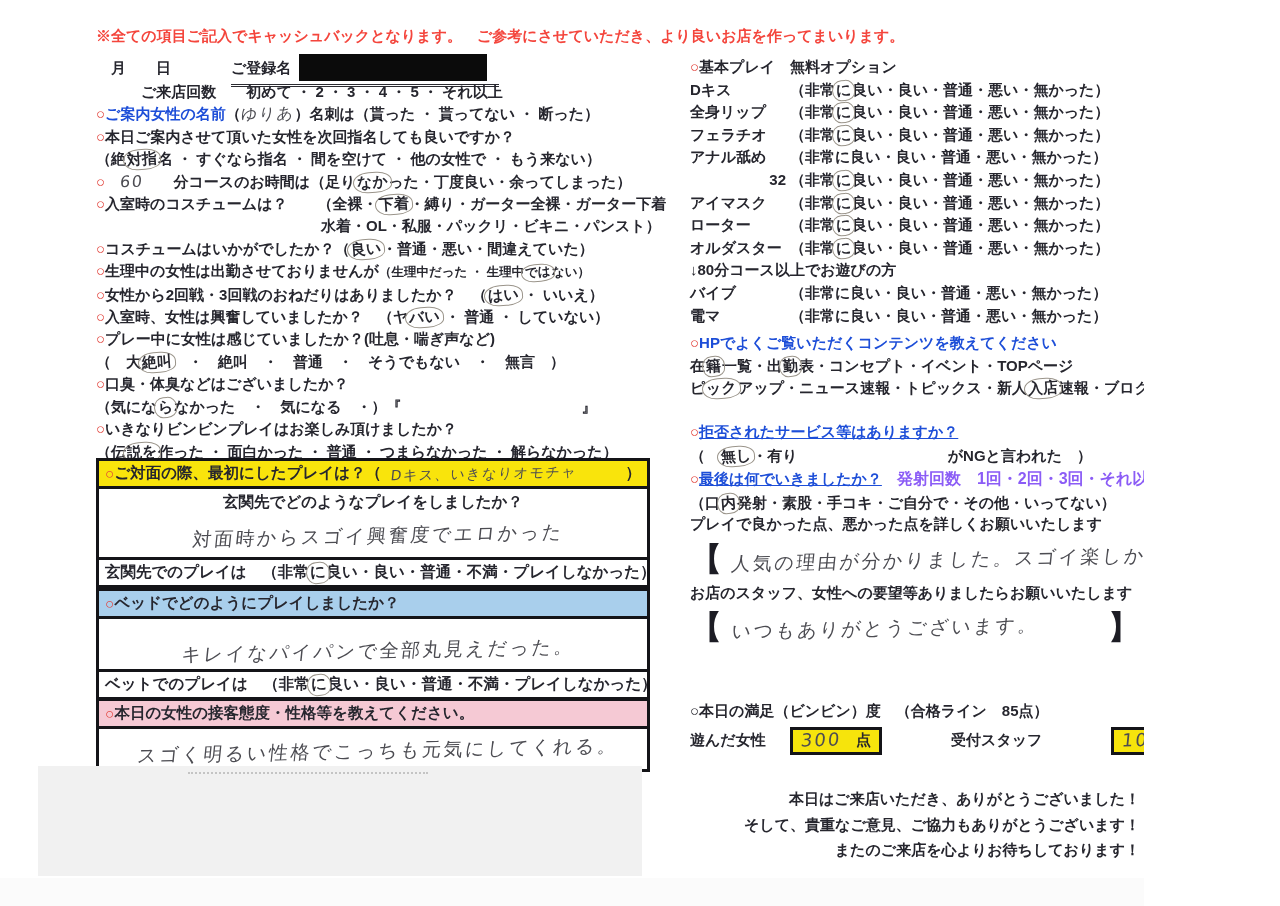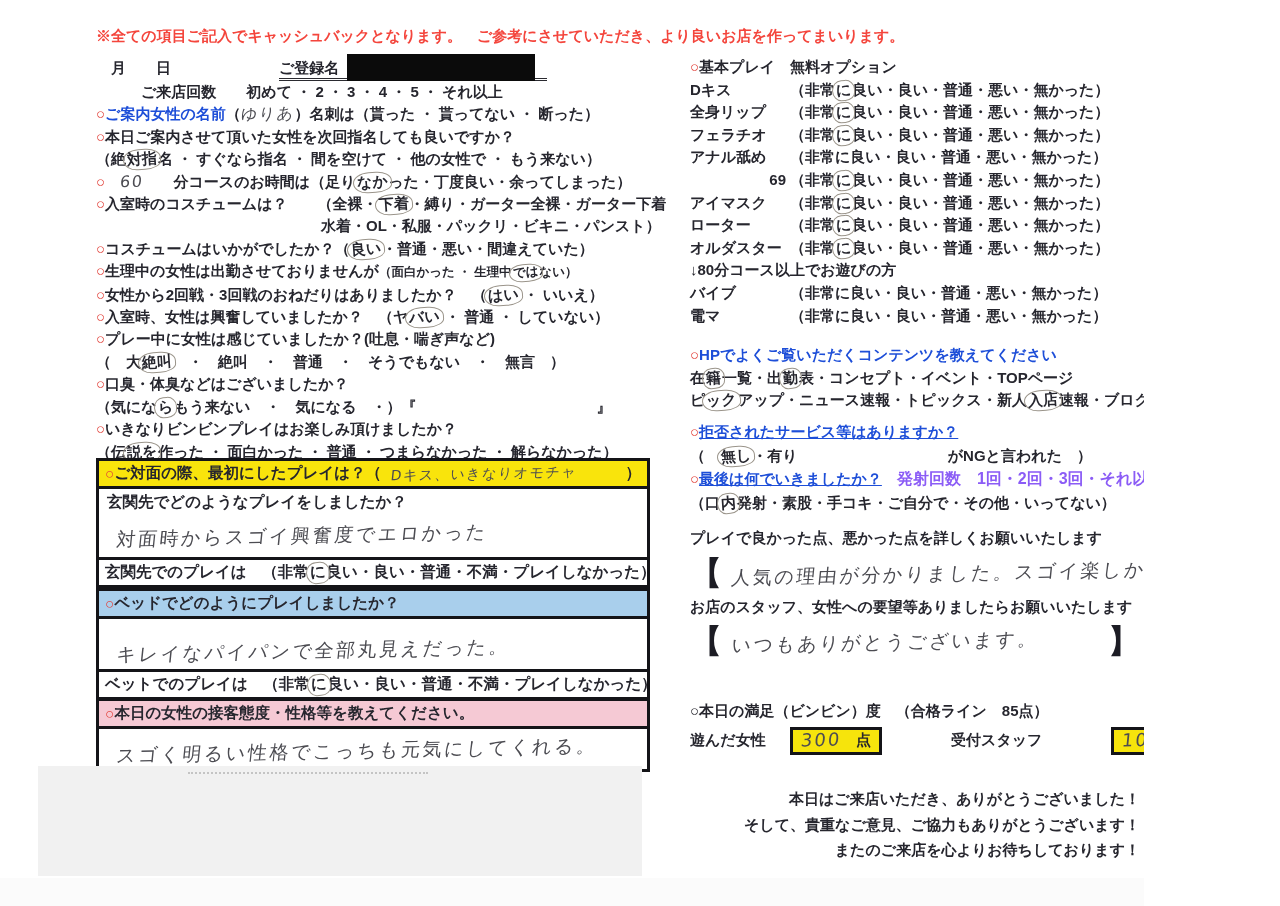--- a/index.html
+++ b/index.html
@@ -18,49 +18,49 @@
   .h{font-family:"DejaVu Sans",sans-serif;font-weight:400;color:#4c4c52;display:inline-block;
      transform:skewX(-7deg) rotate(-1.2deg);letter-spacing:1.5px;font-size:16px;}
   .hb{font-size:19px;letter-spacing:2.5px;}
   .hs{font-size:14px;}
   .sc{font-size:18px;letter-spacing:2px;}
   
   .circ{display:inline-block;border:1.6px solid #9a948a;
         border-radius:50% 48% 52% 46% / 58% 52% 46% 60%;
         padding:0 3px 2px 3px;margin:0 -3px -2px -3px;transform:rotate(-4deg);line-height:1.15;}
   
-  .ureg{border-bottom:3px double #2a2a30;padding-bottom:2px;padding-right:12px;margin-left:48px;}
+  .ureg{border-bottom:3px double #2a2a30;padding-bottom:8px;padding-right:12px;}
   .redact{display:inline-block;width:188px;height:27px;background:#0b0b0b;
           vertical-align:-8px;margin-left:8px;}
   
   .top-note{position:absolute;left:96px;top:27px;width:1100px;font-size:15px;font-weight:bold;
             color:#f4453c;white-space:pre;}
   .left-col{position:absolute;left:96px;top:54px;width:556px;font-size:15px;line-height:22.4px;}
   .rc{position:absolute;left:690px;width:450px;font-size:15px;line-height:22.6px;}
   #rc-basic{top:56px;}
-  #rc-hp{top:344px;}
+  #rc-hp{top:332px;}
   #rc-refuse{top:420px;line-height:23.5px;}
-  #rc-comments{top:527px;}
+  #rc-comments{top:513px;}
   #rc-score{top:700px;}
   #rc-thanks{top:786px;line-height:25.5px;text-align:right;}
   .opt .lab{display:inline-block;width:100px;}
   .opt .lab69{display:inline-block;width:100px;text-align:right;padding-right:4px;box-sizing:border-box;}
   
   .qbox{position:absolute;left:96px;width:548px;border:3px solid #141418;background:#fff;
         font-size:15.5px;}
   #box1{top:458px;}
   #box2{top:588px;}
   #box3{top:698px;}
   .hdr{padding:2px 6px;border-bottom:3px solid #141418;}
   .hdr .line{display:flex;align-items:center;}
   .hdr-yellow{background:#f9e40c;}
   .hdr-blue{background:#a9cfec;}
   .hdr-pink{background:#f5c9d4;}
   .fx1{flex:1;padding-left:10px;}
-  .bdy{padding:3px 8px;}
+  .bdy{padding:3px 8px;text-align:center;}
   #box1 .bdy{height:62px;}
   #box2 .bdy{height:44px;}
   #box3 .bdy{height:34px;}
   .bdy .hand-line{margin-top:10px;padding-left:10px;}
   #box2 .hand-line{margin-top:16px;}
   #box3 .hand-line{margin-top:6px;}
   .rate{border-top:3px solid #141418;padding:2px 6px;}
   
   .brkt{display:flex;align-items:center;height:44px;margin:1px 0;white-space:normal;}
   .br{font-size:32px;font-weight:bold;color:#1c1c24;line-height:1;}
@@ -82,27 +82,27 @@
   <div id="left-lines" class="left-col">
       <div class="line "><span class="sg b">　月　　日</span><span class="sg b">　　　　</span><span class="sg ureg"><span class="sg b">ご登録名</span><span class="sg redact"></span></span></div>
       <div class="line "><span class="sg b">　　　ご来店回数　　初めて ・ 2 ・ 3 ・ 4 ・ 5 ・ それ以上</span></div>
       <div class="line "><span class="sg o">○</span><span class="sg r">ご案内女性の名前</span><span class="sg b">（</span><span class="sg h">ゆりあ</span><span class="sg b">）名刺は（貰った ・ 貰ってない ・ 断った）</span></div>
       <div class="line "><span class="sg o">○</span><span class="sg b">本日ご案内させて頂いた女性を次回指名しても良いですか？</span></div>
       <div class="line "><span class="sg b">（絶</span><span class="sg b circ">対指</span><span class="sg b">名 ・ すぐなら指名 ・ 間を空けて ・ 他の女性で ・ もう来ない）</span></div>
       <div class="line "><span class="sg o">○</span><span class="sg b">　</span><span class="sg h">60</span><span class="sg b">　　分コースのお時間は（足り</span><span class="sg b circ">なか</span><span class="sg b">った・丁度良い・余ってしまった）</span></div>
       <div class="line "><span class="sg o">○</span><span class="sg b">入室時のコスチュームは？　　（全裸・</span><span class="sg b circ">下着</span><span class="sg b">・縛り・ガーター全裸・ガーター下着</span></div>
       <div class="line "><span class="sg b">　　　　　　　　　　　　　　　水着・OL・私服・パックリ・ビキニ・パンスト）</span></div>
       <div class="line "><span class="sg o">○</span><span class="sg b">コスチュームはいかがでしたか？（</span><span class="sg b circ">良い</span><span class="sg b">・普通・悪い・間違えていた）</span></div>
-      <div class="line "><span class="sg o">○</span><span class="sg b">生理中の女性は出勤させておりませんが</span><span class="sg s">（面白かった ・ 生理中</span><span class="sg s circ">では</span><span class="sg s">ない）</span></div>
+      <div class="line "><span class="sg o">○</span><span class="sg b">生理中の女性は出勤させておりませんが</span><span class="sg s">（生理中だった ・ 生理中</span><span class="sg s circ">では</span><span class="sg s">ない）</span></div>
       <div class="line "><span class="sg o">○</span><span class="sg b">女性から2回戦・3回戦のおねだりはありましたか？　（</span><span class="sg b circ">はい</span><span class="sg b"> ・ いいえ）</span></div>
       <div class="line "><span class="sg o">○</span><span class="sg b">入室時、女性は興奮していましたか？　（ヤ</span><span class="sg b circ">バい</span><span class="sg b"> ・ 普通 ・ していない）</span></div>
       <div class="line "><span class="sg o">○</span><span class="sg b">プレー中に女性は感じていましたか？(吐息・喘ぎ声など)</span></div>
       <div class="line "><span class="sg b">（　大</span><span class="sg b circ">絶叫</span><span class="sg b">　・　絶叫　・　普通　・　そうでもない　・　無言　）</span></div>
       <div class="line "><span class="sg o">○</span><span class="sg b">口臭・体臭などはございましたか？</span></div>
-      <div class="line "><span class="sg b">（気にな</span><span class="sg b circ">ら</span><span class="sg b">もう来ない　・　気になる　・）『</span><span class="sg b">　　　　　　　　　　　　</span><span class="sg b">』</span></div>
+      <div class="line "><span class="sg b">（気にな</span><span class="sg b circ">ら</span><span class="sg b">なかった　・　気になる　・）『</span><span class="sg b">　　　　　　　　　　　　</span><span class="sg b">』</span></div>
       <div class="line "><span class="sg o">○</span><span class="sg b">いきなりビンビンプレイはお楽しみ頂けましたか？</span></div>
       <div class="line "><span class="sg b">（伝</span><span class="sg b circ">説を</span><span class="sg b">作った ・ 面白かった ・ 普通 ・ つまらなかった ・ 解らなかった）</span></div>
     </div>
 
   <div id="box1" class="qbox">
     <div id="box1-hdr" class="hdr hdr-yellow">
         <div class="line "><span class="sg o">○</span><span class="sg b">ご対面の際、最初にしたプレイは？（</span><span class="sg h hs fx1">Dキス、いきなりオモチャ</span><span class="sg b">）</span></div>
       </div>
     <div class="bdy">
       <div id="box1-q">
@@ -146,21 +146,21 @@
     <div class="erased-dots"></div>
   </div>
   <div class="bottom-strip"></div>
 
   <div id="rc-basic" class="rc">
       <div class="line "><span class="sg o">○</span><span class="sg b">基本プレイ　無料オプション</span></div>
       <div class="line opt"><span class="sg b lab">Dキス</span><span class="sg b">（非常</span><span class="sg b circ">に</span><span class="sg b">良い・良い・普通・悪い・無かった）</span></div>
       <div class="line opt"><span class="sg b lab">全身リップ</span><span class="sg b">（非常</span><span class="sg b circ">に</span><span class="sg b">良い・良い・普通・悪い・無かった）</span></div>
       <div class="line opt"><span class="sg b lab">フェラチオ</span><span class="sg b">（非常</span><span class="sg b circ">に</span><span class="sg b">良い・良い・普通・悪い・無かった）</span></div>
       <div class="line opt"><span class="sg b lab">アナル舐め</span><span class="sg b">（非常に良い・良い・普通・悪い・無かった）</span></div>
-      <div class="line opt"><span class="sg b lab69">69</span><span class="sg b">（非常</span><span class="sg b circ">に</span><span class="sg b">良い・良い・普通・悪い・無かった）</span></div>
+      <div class="line opt"><span class="sg b lab69">32</span><span class="sg b">（非常</span><span class="sg b circ">に</span><span class="sg b">良い・良い・普通・悪い・無かった）</span></div>
       <div class="line opt"><span class="sg b lab">アイマスク</span><span class="sg b">（非常</span><span class="sg b circ">に</span><span class="sg b">良い・良い・普通・悪い・無かった）</span></div>
       <div class="line opt"><span class="sg b lab">ローター</span><span class="sg b">（非常</span><span class="sg b circ">に</span><span class="sg b">良い・良い・普通・悪い・無かった）</span></div>
       <div class="line opt"><span class="sg b lab">オルダスター</span><span class="sg b">（非常</span><span class="sg b circ">に</span><span class="sg b">良い・良い・普通・悪い・無かった）</span></div>
       <div class="line "><span class="sg b">↓80分コース以上でお遊びの方</span></div>
       <div class="line opt"><span class="sg b lab">バイブ</span><span class="sg b">（非常に良い・良い・普通・悪い・無かった）</span></div>
       <div class="line opt"><span class="sg b lab">電マ</span><span class="sg b">（非常に良い・良い・普通・悪い・無かった）</span></div>
     </div>
   <div id="rc-hp" class="rc">
       <div class="line "><span class="sg o">○</span><span class="sg r">HPでよくご覧いただくコンテンツを教えてください</span></div>
       <div class="line "><span class="sg b">在</span><span class="sg b circ">籍</span><span class="sg b">一覧・出</span><span class="sg b circ">勤</span><span class="sg b">表・コンセプト・イベント・TOPページ</span></div>

